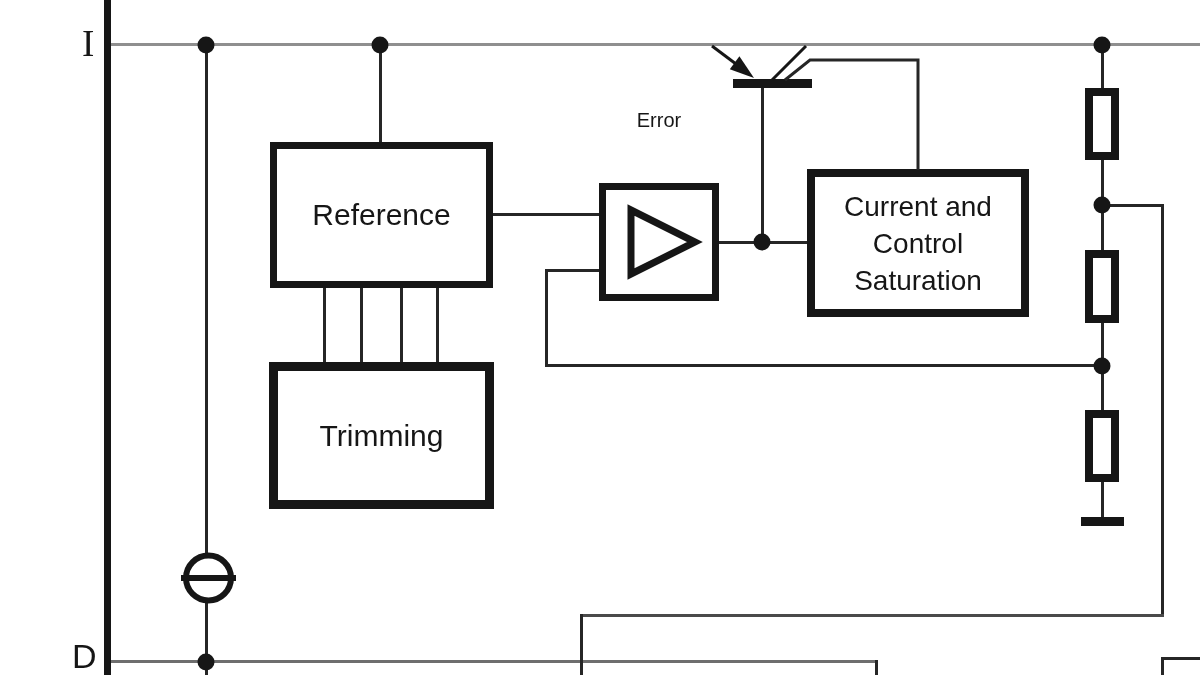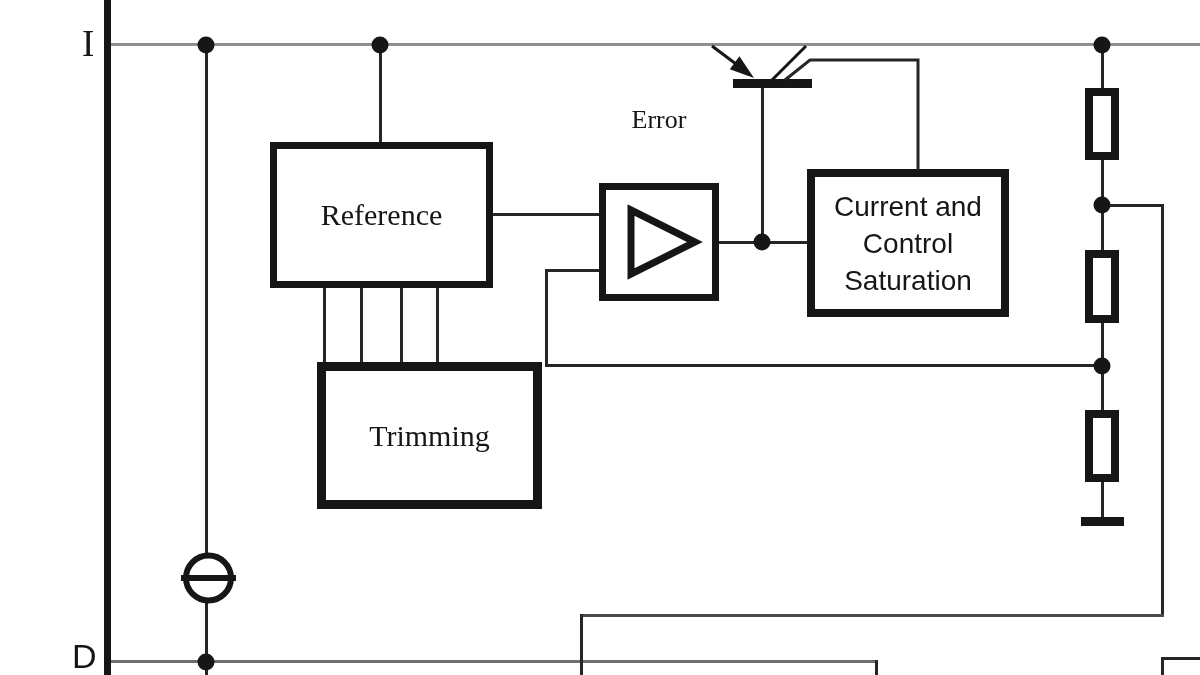--- a/index.html
+++ b/index.html
@@ -13,21 +13,21 @@
   .rail-bottom{position:absolute;background:var(--rail_bottom,#6e6e6e);}
   .trace{position:absolute;background:var(--trace,#4a4a4a);}
   .bus{position:absolute;background:var(--ink,#161616);}
   .dot{position:absolute;width:17px;height:17px;border-radius:50%;
        background:var(--ink,#161616);transform:translate(-50%,-50%);}
   .block{position:absolute;background:#fff;border-style:solid;border-color:var(--ink,#161616);
          display:flex;align-items:center;justify-content:center;text-align:center;
          color:#161616;}
   .resistor{position:absolute;background:#fff;border:8px solid var(--ink,#161616);box-sizing:border-box;}
   .gnd{position:absolute;background:var(--ink,#161616);}
-  .lbl{color:#161616;font-family:Liberation Serif, serif;}
+  .lbl{color:#161616;}
   .pin{position:absolute;color:#161616;}
   svg{position:absolute;overflow:visible;}
 </style>
 </head>
 <body>
 
 <div id="stage">
 
   <div class="bus" style="left:104px;top:0;width:7px;height:675px;"></div>
 
@@ -68,34 +68,34 @@
   <div class="dot" style="left:1102px;top:45px;"></div>
   <div class="dot" style="left:762px;top:242px;"></div>
   <div class="dot" style="left:1102px;top:205px;"></div>
   <div class="dot" style="left:1102px;top:366px;"></div>
   <div class="dot" style="left:206px;top:662px;"></div>
 
   <div class="block" style="left:270px;top:142px;width:223px;height:146px;border-width:7px;box-sizing:border-box;font-size:30px;">
     <span class="lbl">Reference</span>
   </div>
 
-  <div class="block" style="left:269px;top:362px;width:225px;height:147px;border-width:9px;box-sizing:border-box;font-size:30px;margin-left:48px;">
+  <div class="block" style="left:269px;top:362px;width:225px;height:147px;border-width:9px;box-sizing:border-box;font-size:30px;">
     <span class="lbl">Trimming</span>
   </div>
 
-  <div style="position:absolute;left:559px;top:101px;width:200px;text-align:center;font-size:26px;line-height:38px;color:#161616;font-family:Liberation Serif, serif;">
+  <div style="position:absolute;left:559px;top:101px;width:200px;text-align:center;font-size:20px;line-height:38px;color:#161616;">
     <div>Error</div>
   </div>
 
   <div class="block" style="left:599px;top:183px;width:120px;height:118px;border-width:7px;box-sizing:border-box;"></div>
   <svg style="left:626px;top:203px;" width="76" height="78" viewBox="0 0 76 78">
     <polygon points="5,7 5,71 69,39" fill="#ffffff" stroke="#161616" stroke-width="7" stroke-linejoin="miter"></polygon>
   </svg>
 
-  <div class="block" style="left:807px;top:169px;width:202px;height:148px;border-width:8px;box-sizing:border-box;font-size:28px;line-height:37px;">
+  <div class="block" style="left:807px;top:169px;width:222px;height:148px;border-width:8px;box-sizing:border-box;font-size:28px;line-height:37px;">
     <div>
       <div>Current and</div>
       <div>Control</div>
       <div>Saturation</div>
     </div>
   </div>
 
   <svg style="left:700px;top:38px;" width="230" height="142" viewBox="0 0 230 142">
     <line x1="12" y1="8" x2="40" y2="29" stroke="#161616" stroke-width="3"></line>
     <polygon points="54,40 29.8,31.2 39.4,18.2" fill="#161616"></polygon>

